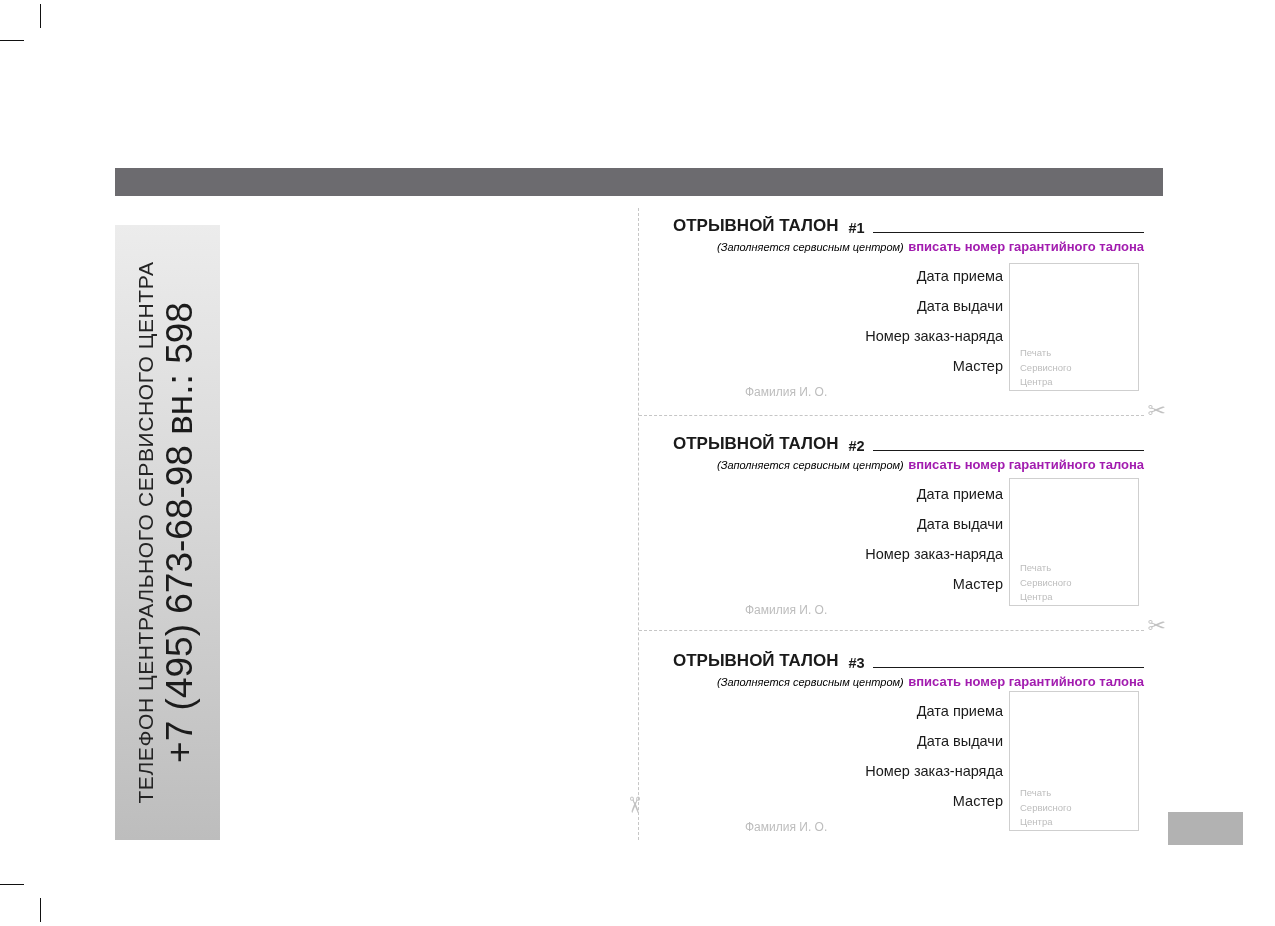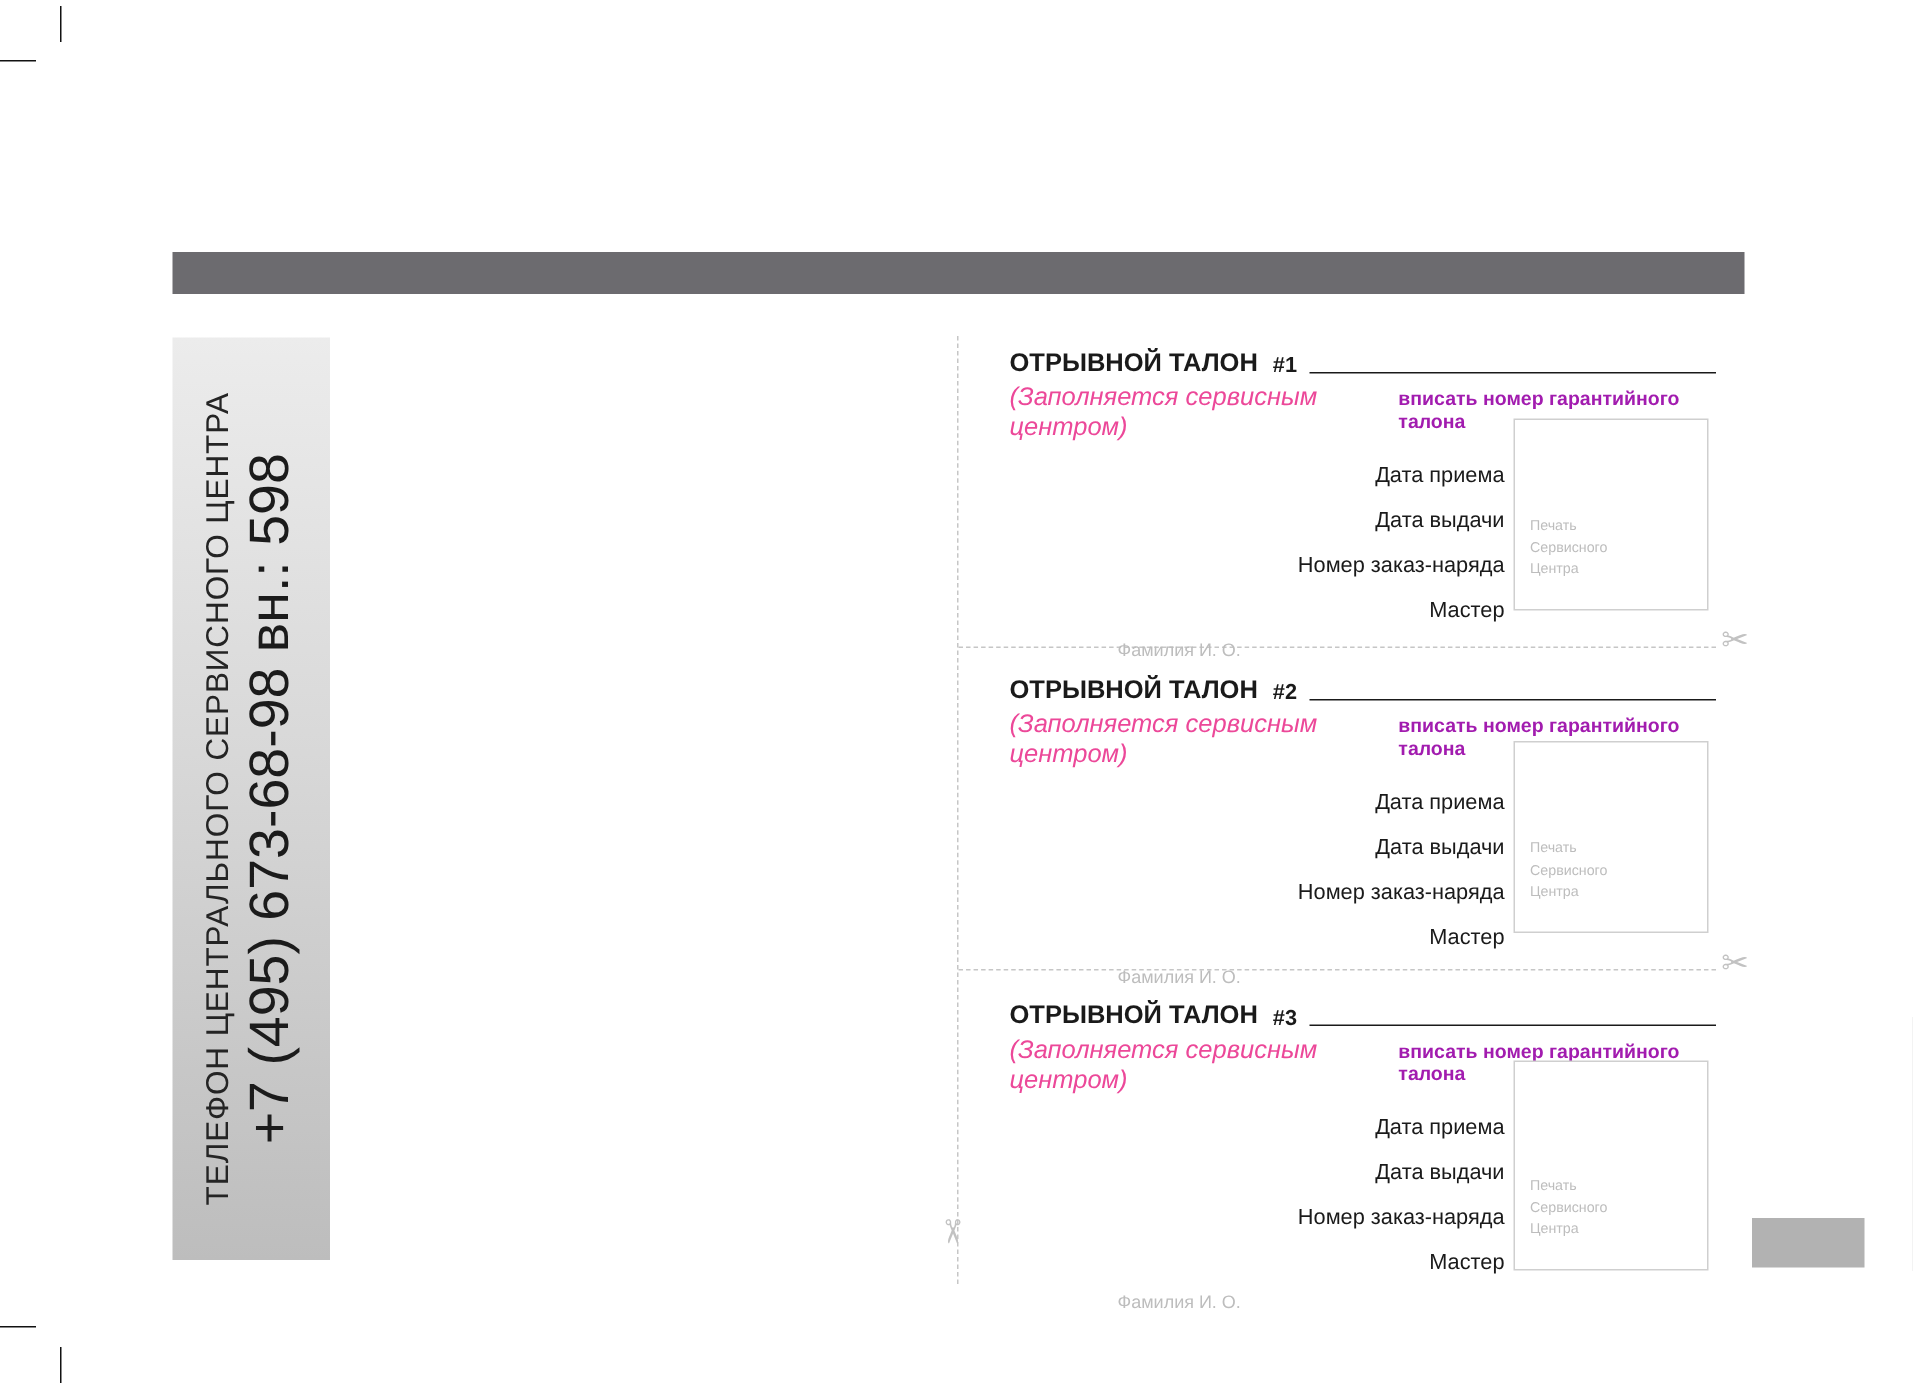--- a/index.html
+++ b/index.html
@@ -29,48 +29,48 @@
   .sidebar-rot{
     position:absolute;left:-255px;top:255px;width:615px;height:105px;
     transform:rotate(-90deg);
     display:flex;flex-direction:column;justify-content:center;align-items:center;gap:1px;
   }
   .sb-line1{font-size:21px;letter-spacing:.6px;color:#242424;white-space:nowrap;}
   .sb-line2{font-size:37px;color:#1b1b1b;white-space:nowrap;}
 
   
   .coupons{
-    position:absolute;left:638px;top:224px;width:505px;height:632px;
+    position:absolute;left:638px;top:208px;width:505px;height:632px;
     border-left:1px dashed #c6c6c6;
   }
   .coupon{position:relative;box-sizing:border-box;padding-left:34px;}
   .c1{height:208px;padding-top:8px;border-bottom:1px dashed #c6c6c6;}
   .c2{height:215px;padding-top:18px;border-bottom:1px dashed #c6c6c6;}
   .c3{height:209px;padding-top:20px;}
 
   .title-row{display:flex;align-items:flex-end;}
   .title{font-weight:bold;font-size:17px;white-space:nowrap;}
   .tnum{font-weight:bold;font-size:14.5px;margin-left:10px;white-space:nowrap;}
   .title-line{flex:1;border-bottom:1.5px solid #1a1a1a;margin-left:8px;margin-bottom:3px;height:0;}
 
   .sub-row{display:flex;justify-content:space-between;align-items:baseline;margin-top:3px;}
-  .subtitle{font-style:italic;font-size:17px;color:#ec4899;}
+  .subtitle{font-style:italic;font-size:11px;color:#000000;margin-left:44px;}
   .hint{font-size:13px;color:#a21caf;font-weight:bold;}
 
   .fields{margin-top:14px;width:330px;}
   .field-row{display:flex;align-items:flex-end;height:30px;position:relative;flex-direction:column;}
   .flabel{font-size:14.5px;white-space:nowrap;padding-bottom:3px;}
   .fline{flex:1;border-bottom:1px solid #1a1a1a;margin-left:7px;margin-bottom:5px;height:0;}
   .name-hint{position:absolute;left:72px;bottom:-11px;font-size:12px;color:#bdbdbd;}
 
   .stamp{
     position:absolute;right:5px;top:55px;width:130px;height:128px;
     border:1px solid #cfcfcf;box-sizing:border-box;
     display:flex;flex-direction:column;justify-content:flex-end;
-    padding:18px 10px;font-size:9.5px;color:#bdbdbd;line-height:1.55;
+    padding:0 10px;font-size:9.5px;color:#bdbdbd;line-height:1.55;
   }
   .c2 .stamp{top:62px;}
   .c3 .stamp{top:60px;height:140px;}
 
   .scissors{position:absolute;font-size:22px;color:#c2c2c2;line-height:1;}
   .scissors-1{right:-22px;top:192px;}
   .scissors-2{right:-22px;top:407px;}
   .scissors-v{left:-14px;top:586px;transform:rotate(90deg);}
 
   .page-tab{position:absolute;left:1168px;top:812px;width:75px;height:33px;background:#b2b2b2;}

